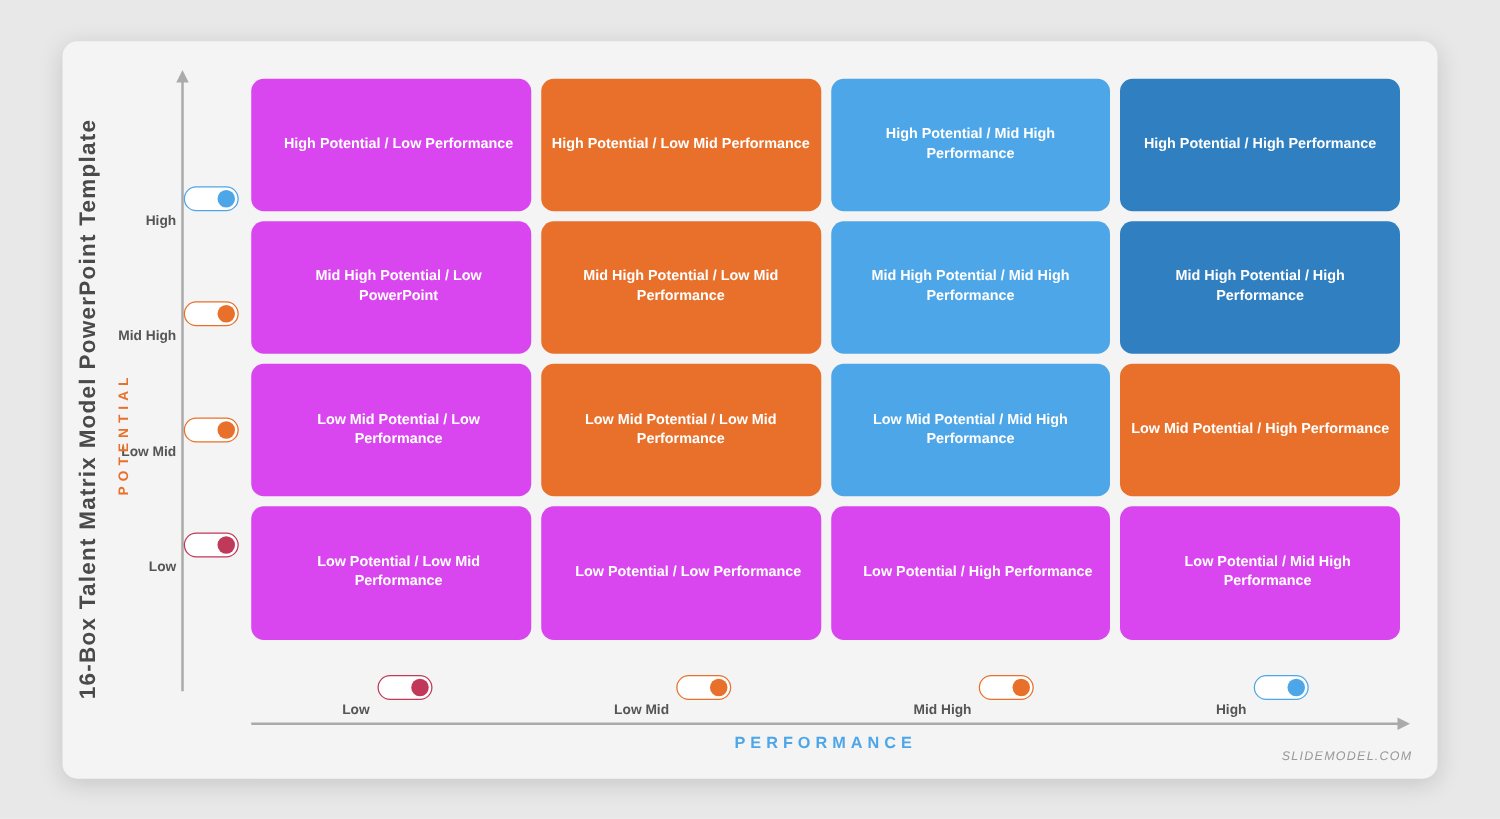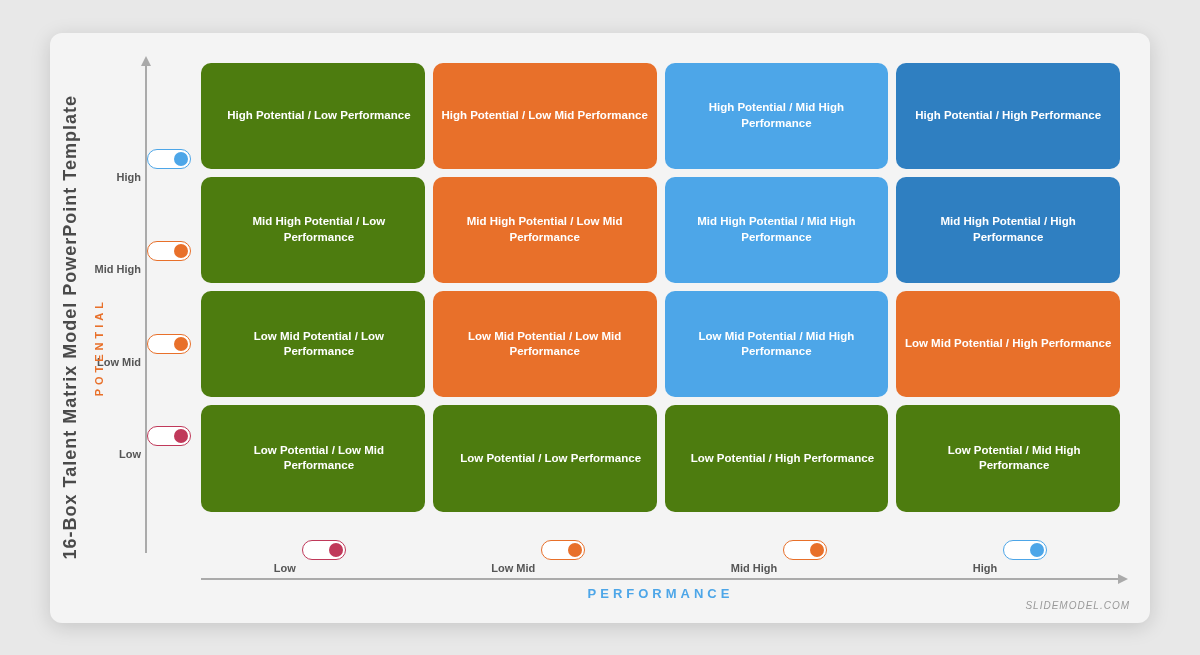--- a/index.html
+++ b/index.html
@@ -147,21 +147,21 @@
       align-items: center;
       justify-content: center;
       text-align: center;
       padding: 8px;
       font-size: 11.5px;
       font-weight: bold;
       color: white;
       line-height: 1.35;
       min-height: 90px;
     }
-    .cell.purple { background: #4d7c0f; padding-left: 20px; }
+    .cell.purple { background: #d946ef; padding-left: 20px; }
     .cell.orange { background: #e8702a; }
     .cell.blue { background: #4da6e8; }
     .cell.blue-dark { background: #2f7fc1; }
     .x-axis-area {
       display: flex;
       flex-direction: column;
       align-items: center;
       padding: 0 0 0 0;
     }
     .x-toggles-row {
@@ -254,21 +254,21 @@
           </div>
         </div>
       </div>
     </div>
     <div class="grid-and-x">
       <div class="matrix-grid" id="matrix-grid">
       <div class="cell purple">High Potential / Low Performance</div>
           <div class="cell orange">High Potential / Low Mid Performance</div>
           <div class="cell blue">High Potential / Mid High Performance</div>
           <div class="cell blue-dark">High Potential / High Performance</div>
-          <div class="cell purple">Mid High Potential / Low Performance</div>
+          <div class="cell purple">Mid High Potential / Low PowerPoint</div>
           <div class="cell orange">Mid High Potential / Low Mid Performance</div>
           <div class="cell blue">Mid High Potential / Mid High Performance</div>
           <div class="cell blue-dark">Mid High Potential / High Performance</div>
           <div class="cell purple">Low Mid Potential / Low Performance</div>
           <div class="cell orange">Low Mid Potential / Low Mid Performance</div>
           <div class="cell blue">Low Mid Potential / Mid High Performance</div>
           <div class="cell orange">Low Mid Potential / High Performance</div>
           <div class="cell purple">Low Potential / Low Mid Performance</div>
           <div class="cell purple">Low Potential / Low Performance</div>
           <div class="cell purple">Low Potential / High Performance</div>

